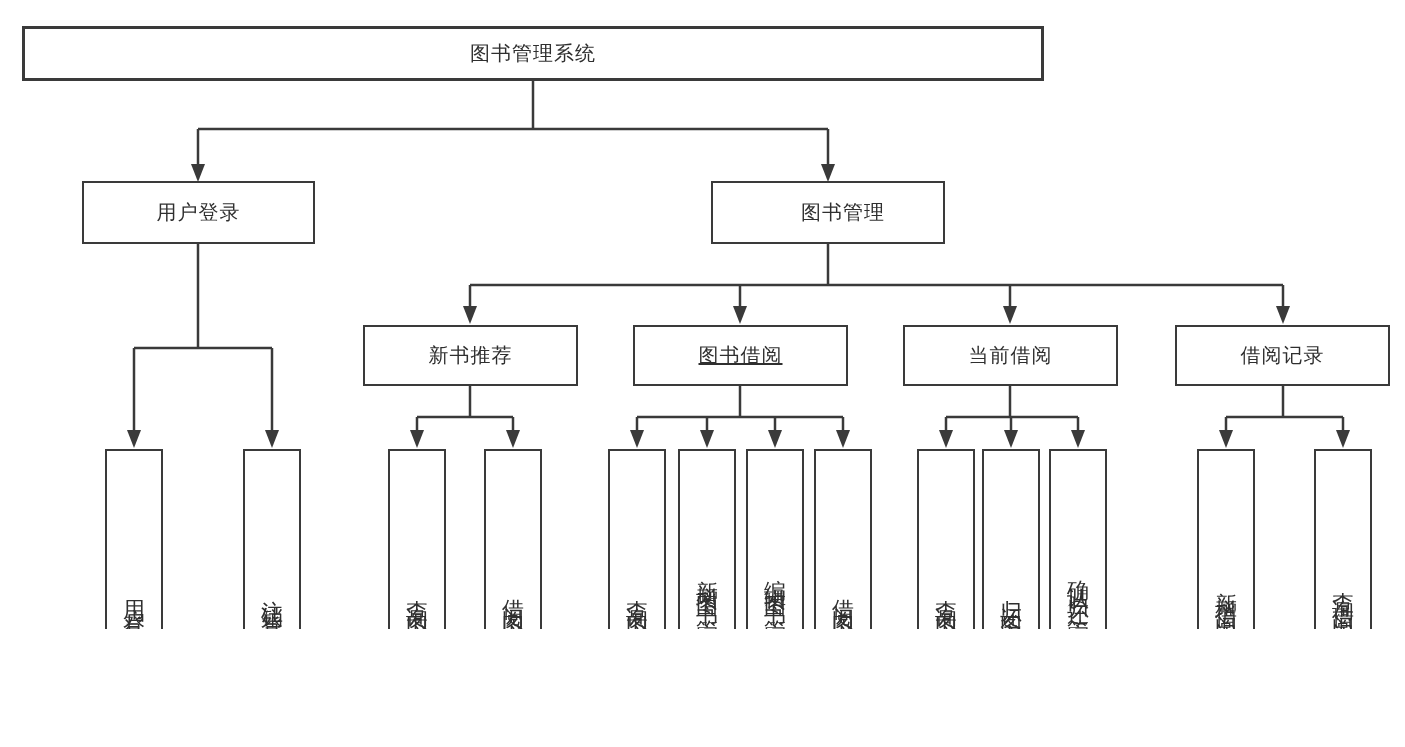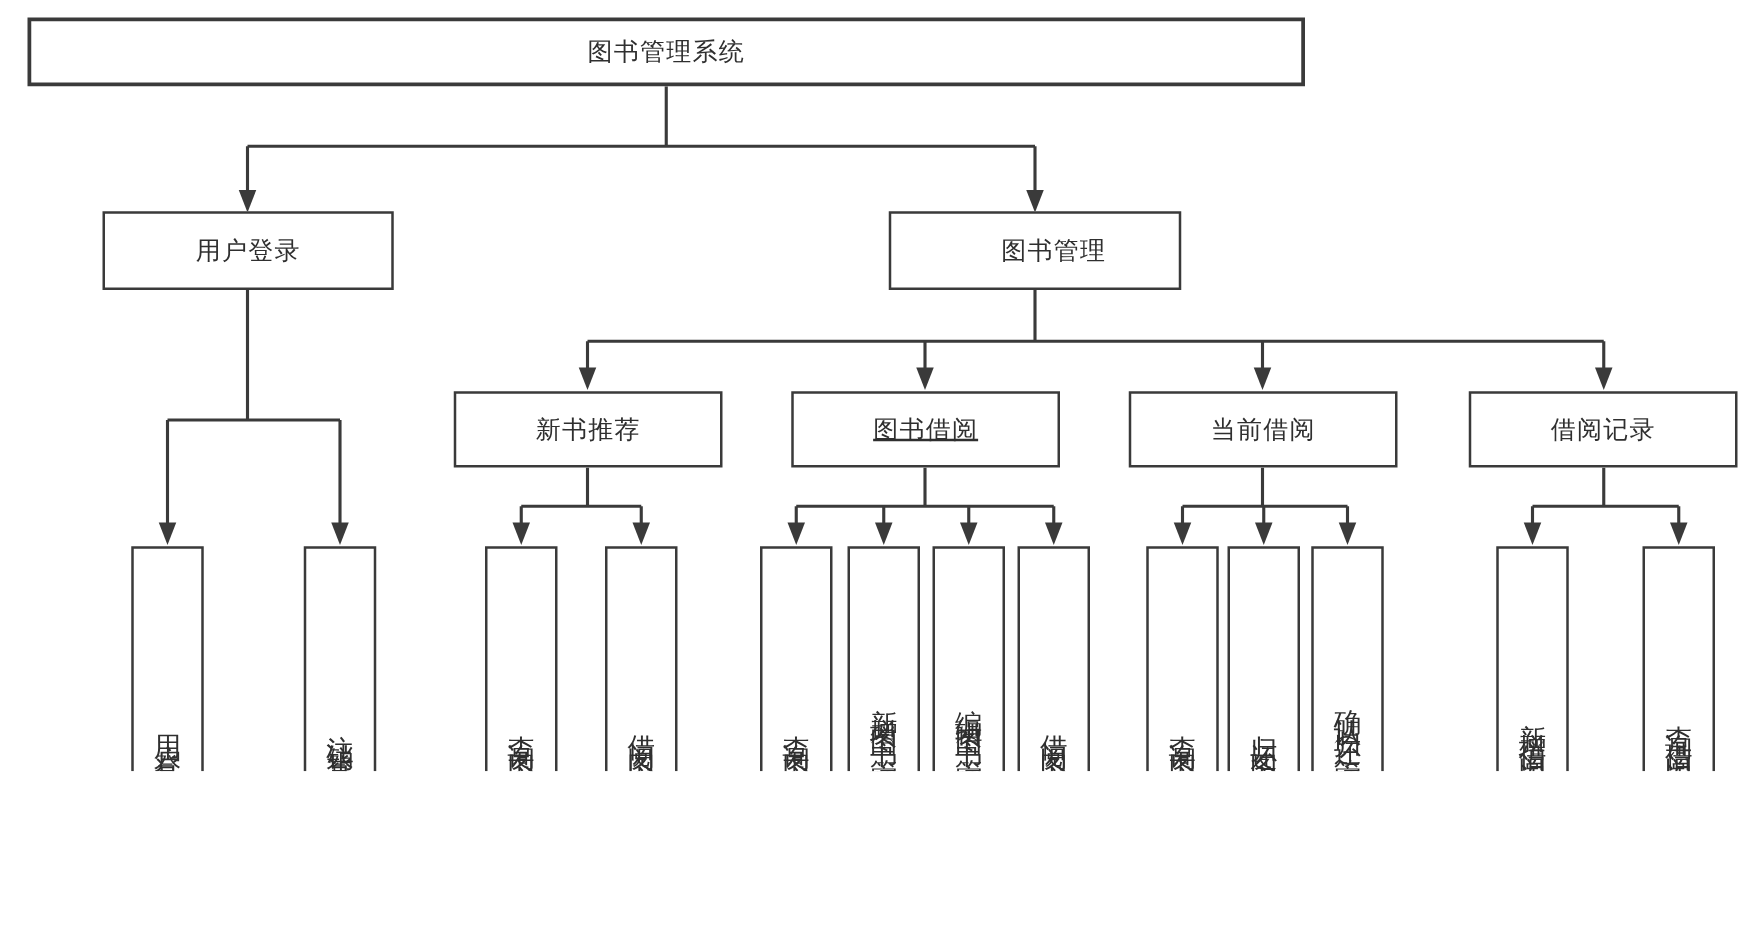--- a/index.html
+++ b/index.html
@@ -7,20 +7,21 @@
     padding: 0;
     background: #ffffff;
     font-family: "Liberation Sans", "DejaVu Sans", sans-serif;
   }
   .canvas {
     position: relative;
     width: 1405px;
     height: 617px;
     background: #ffffff;
     overflow: hidden;
+    margin-top: 12px;
   }
   .connectors {
     position: absolute;
     left: 0;
     top: 0;
     z-index: 1;
   }
   .box {
     position: absolute;
     box-sizing: border-box;

